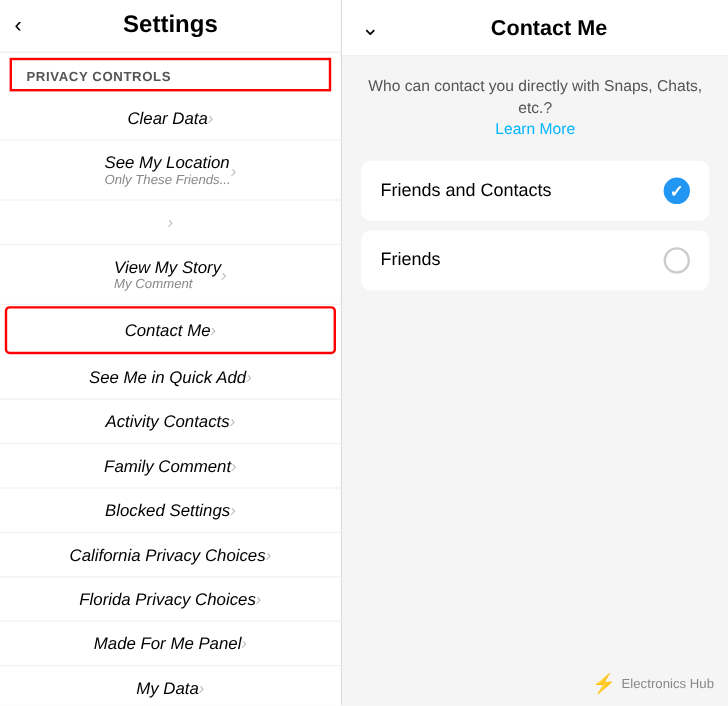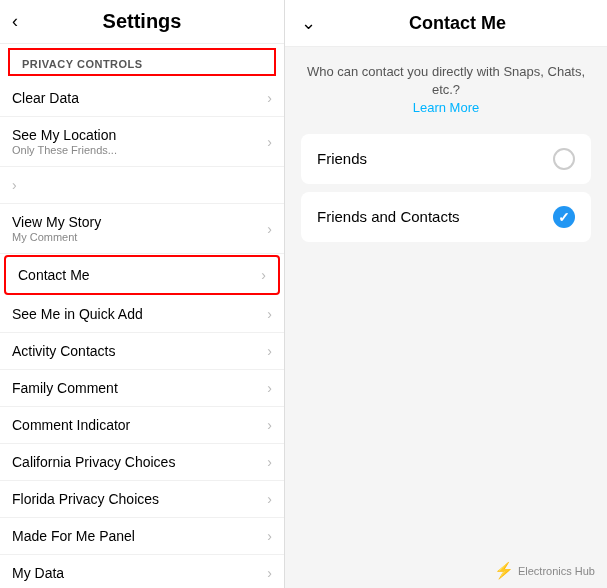--- a/index.html
+++ b/index.html
@@ -56,24 +56,25 @@
     }
 
     .menu-items {
       flex: 1;
       overflow-y: auto;
     }
 
     .menu-item {
       display: flex;
       align-items: center;
-      justify-content: space-between;
+      justify-content: center;
       padding: 10px 12px;
       border-bottom: 1px solid #f0f0f0;
       cursor: pointer;
+      font-style: italic;
     }
 
     .menu-item.highlighted {
       border: 2px solid red;
       margin: 1px 4px;
       border-radius: 4px;
     }
 
     .menu-item-content {
       display: flex;
@@ -260,21 +261,21 @@
           <span class="chevron">›</span>
         </div>
         <div class="menu-item">
           <div class="menu-item-content">
             <span class="menu-item-title">Family Comment</span>
           </div>
           <span class="chevron">›</span>
         </div>
         <div class="menu-item">
           <div class="menu-item-content">
-            <span class="menu-item-title">Comment Indicator</span>
+            <span class="menu-item-title">Blocked Settings</span>
           </div>
           <span class="chevron">›</span>
         </div>
         <div class="menu-item">
           <div class="menu-item-content">
             <span class="menu-item-title">California Privacy Choices</span>
           </div>
           <span class="chevron">›</span>
         </div>
         <div class="menu-item">
@@ -309,26 +310,26 @@
   </div>
 
   <div class="right-content">
     <div class="right-description">
       <span>Who can contact you directly with Snaps, Chats, etc.?</span><br>
       <span class="learn-more">Learn More</span>
     </div>
 
     <div id="options-container">
         <div class="option-card">
+          <span class="option-label">Friends and Contacts</span>
+          <div class="radio-checked"></div>
+        </div>
+        <div class="option-card">
           <span class="option-label">Friends</span>
           <div class="radio-unchecked"></div>
-        </div>
-        <div class="option-card">
-          <span class="option-label">Friends and Contacts</span>
-          <div class="radio-checked"></div>
         </div>
       </div>
   </div>
 
   <div class="footer-brand">
     <span class="brand-logo">⚡</span>
     <span>Electronics Hub</span>
   </div>
 </div>
 

